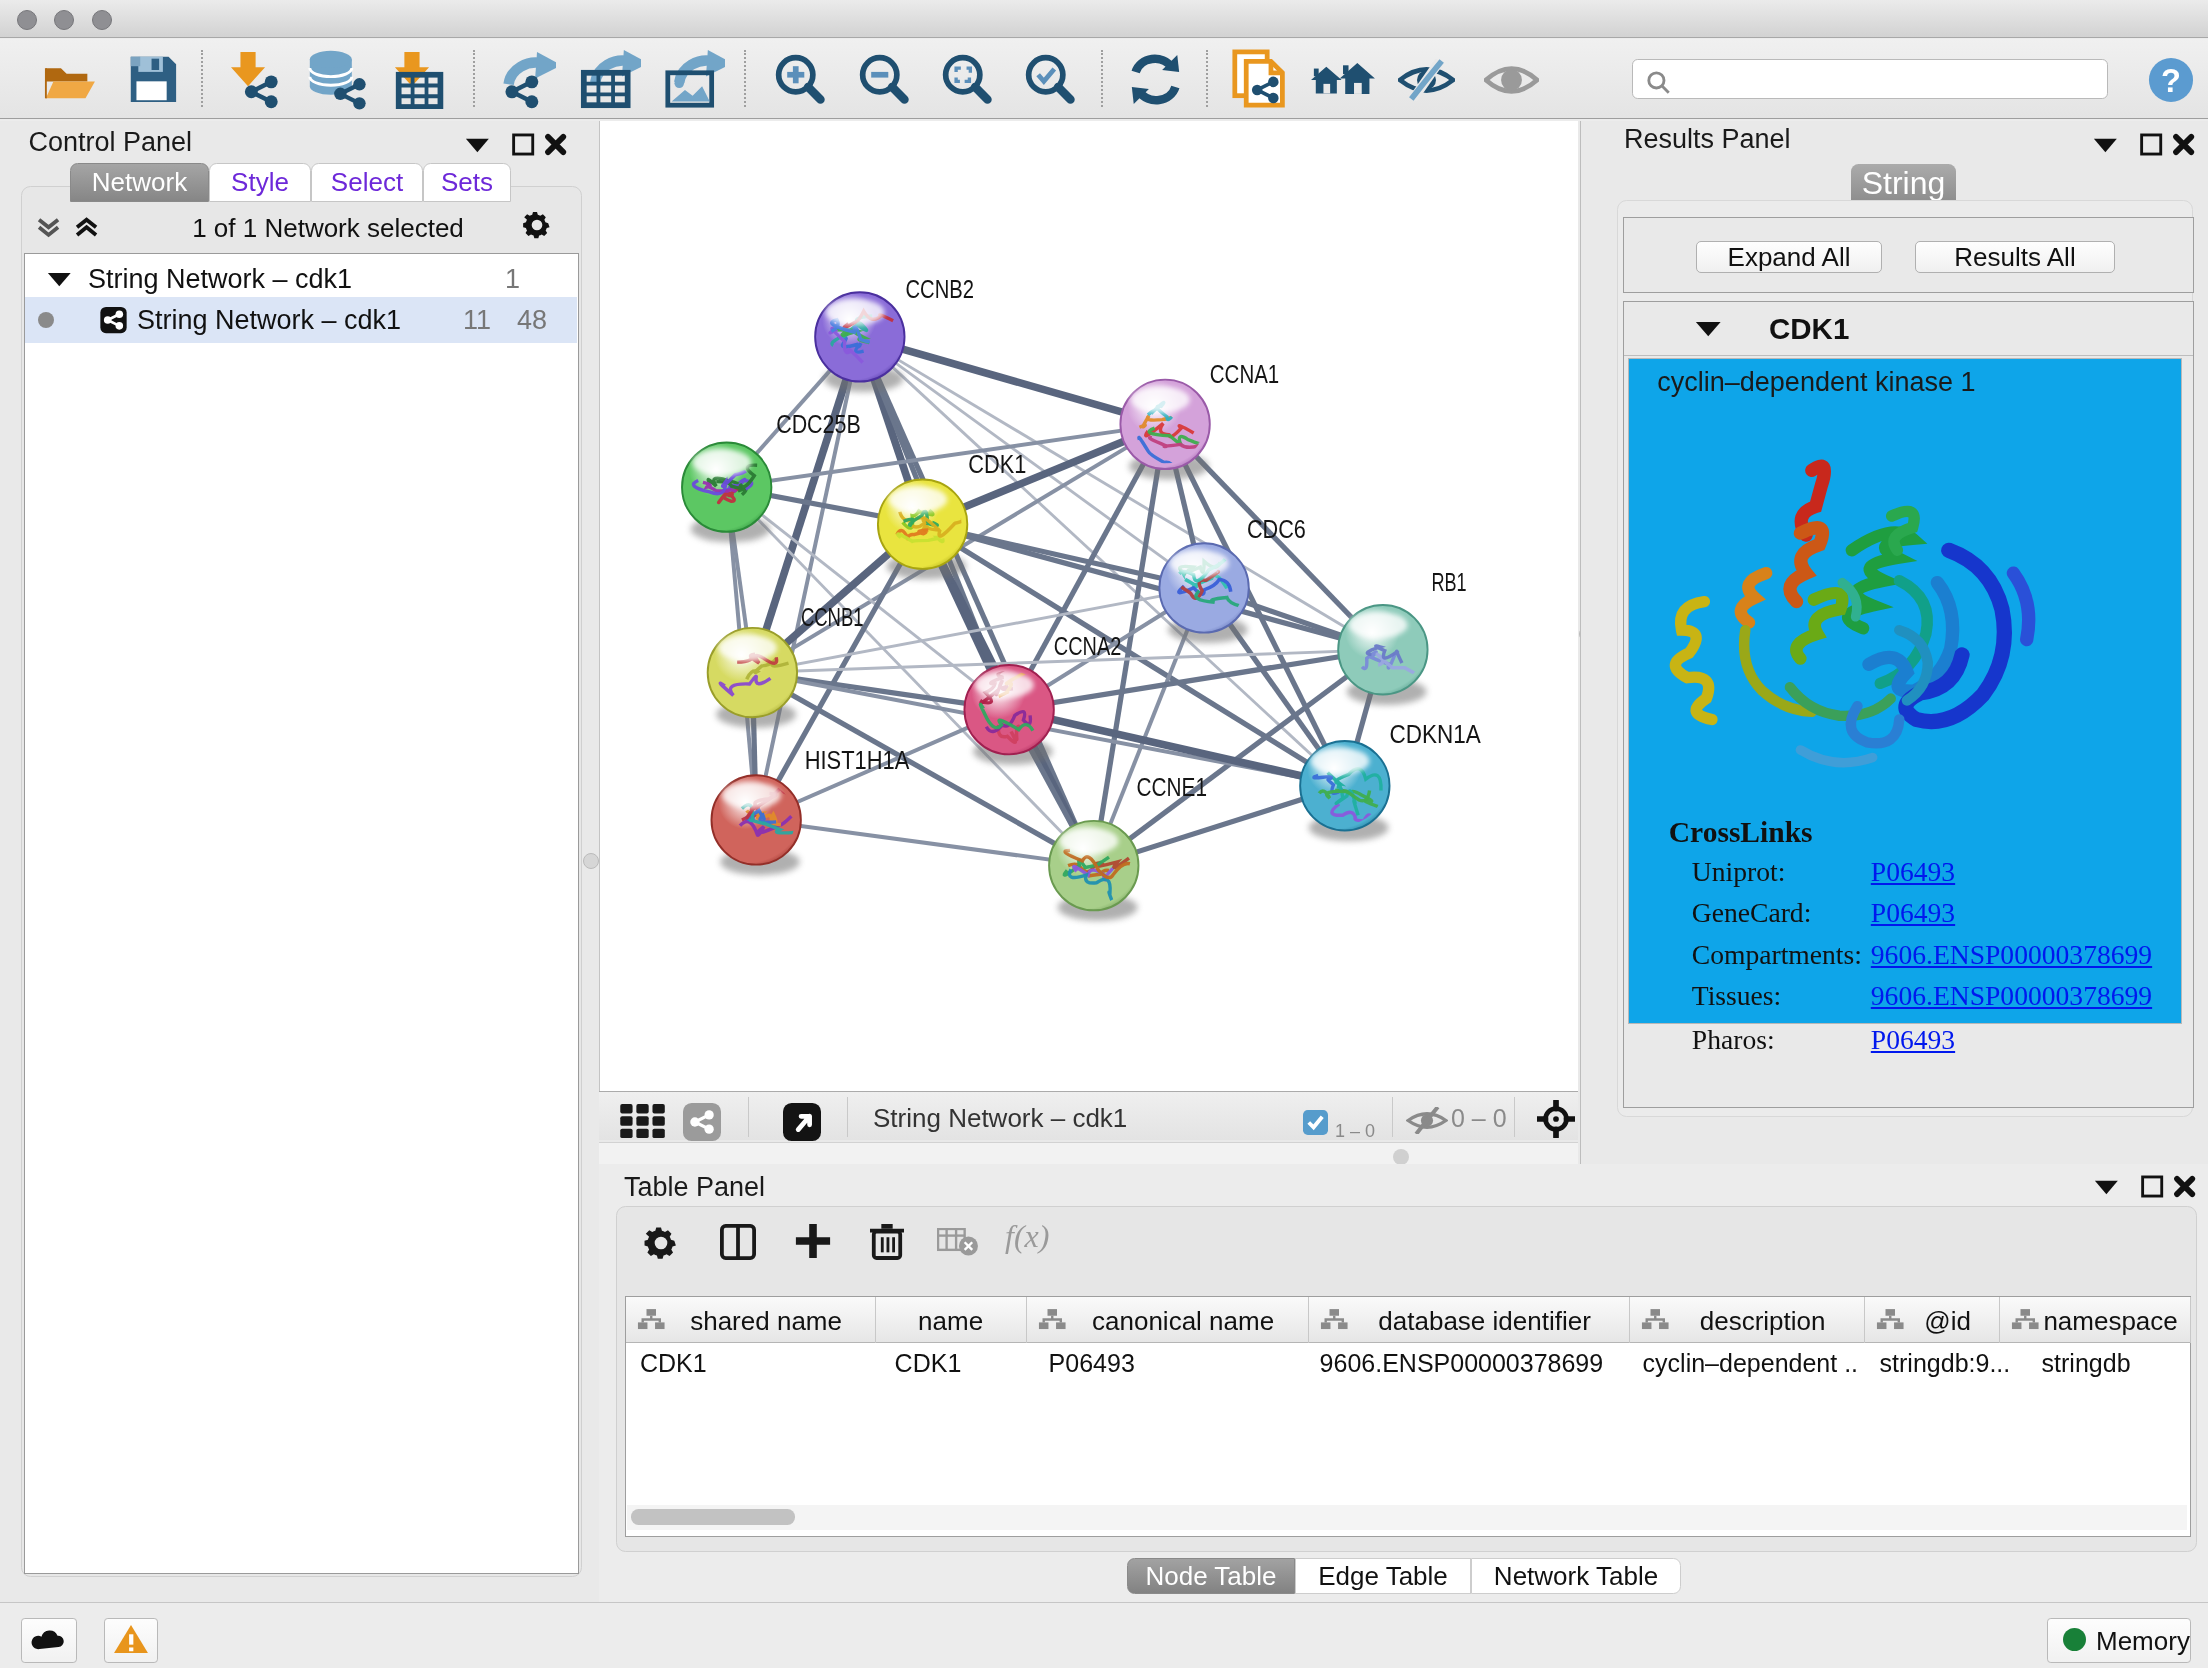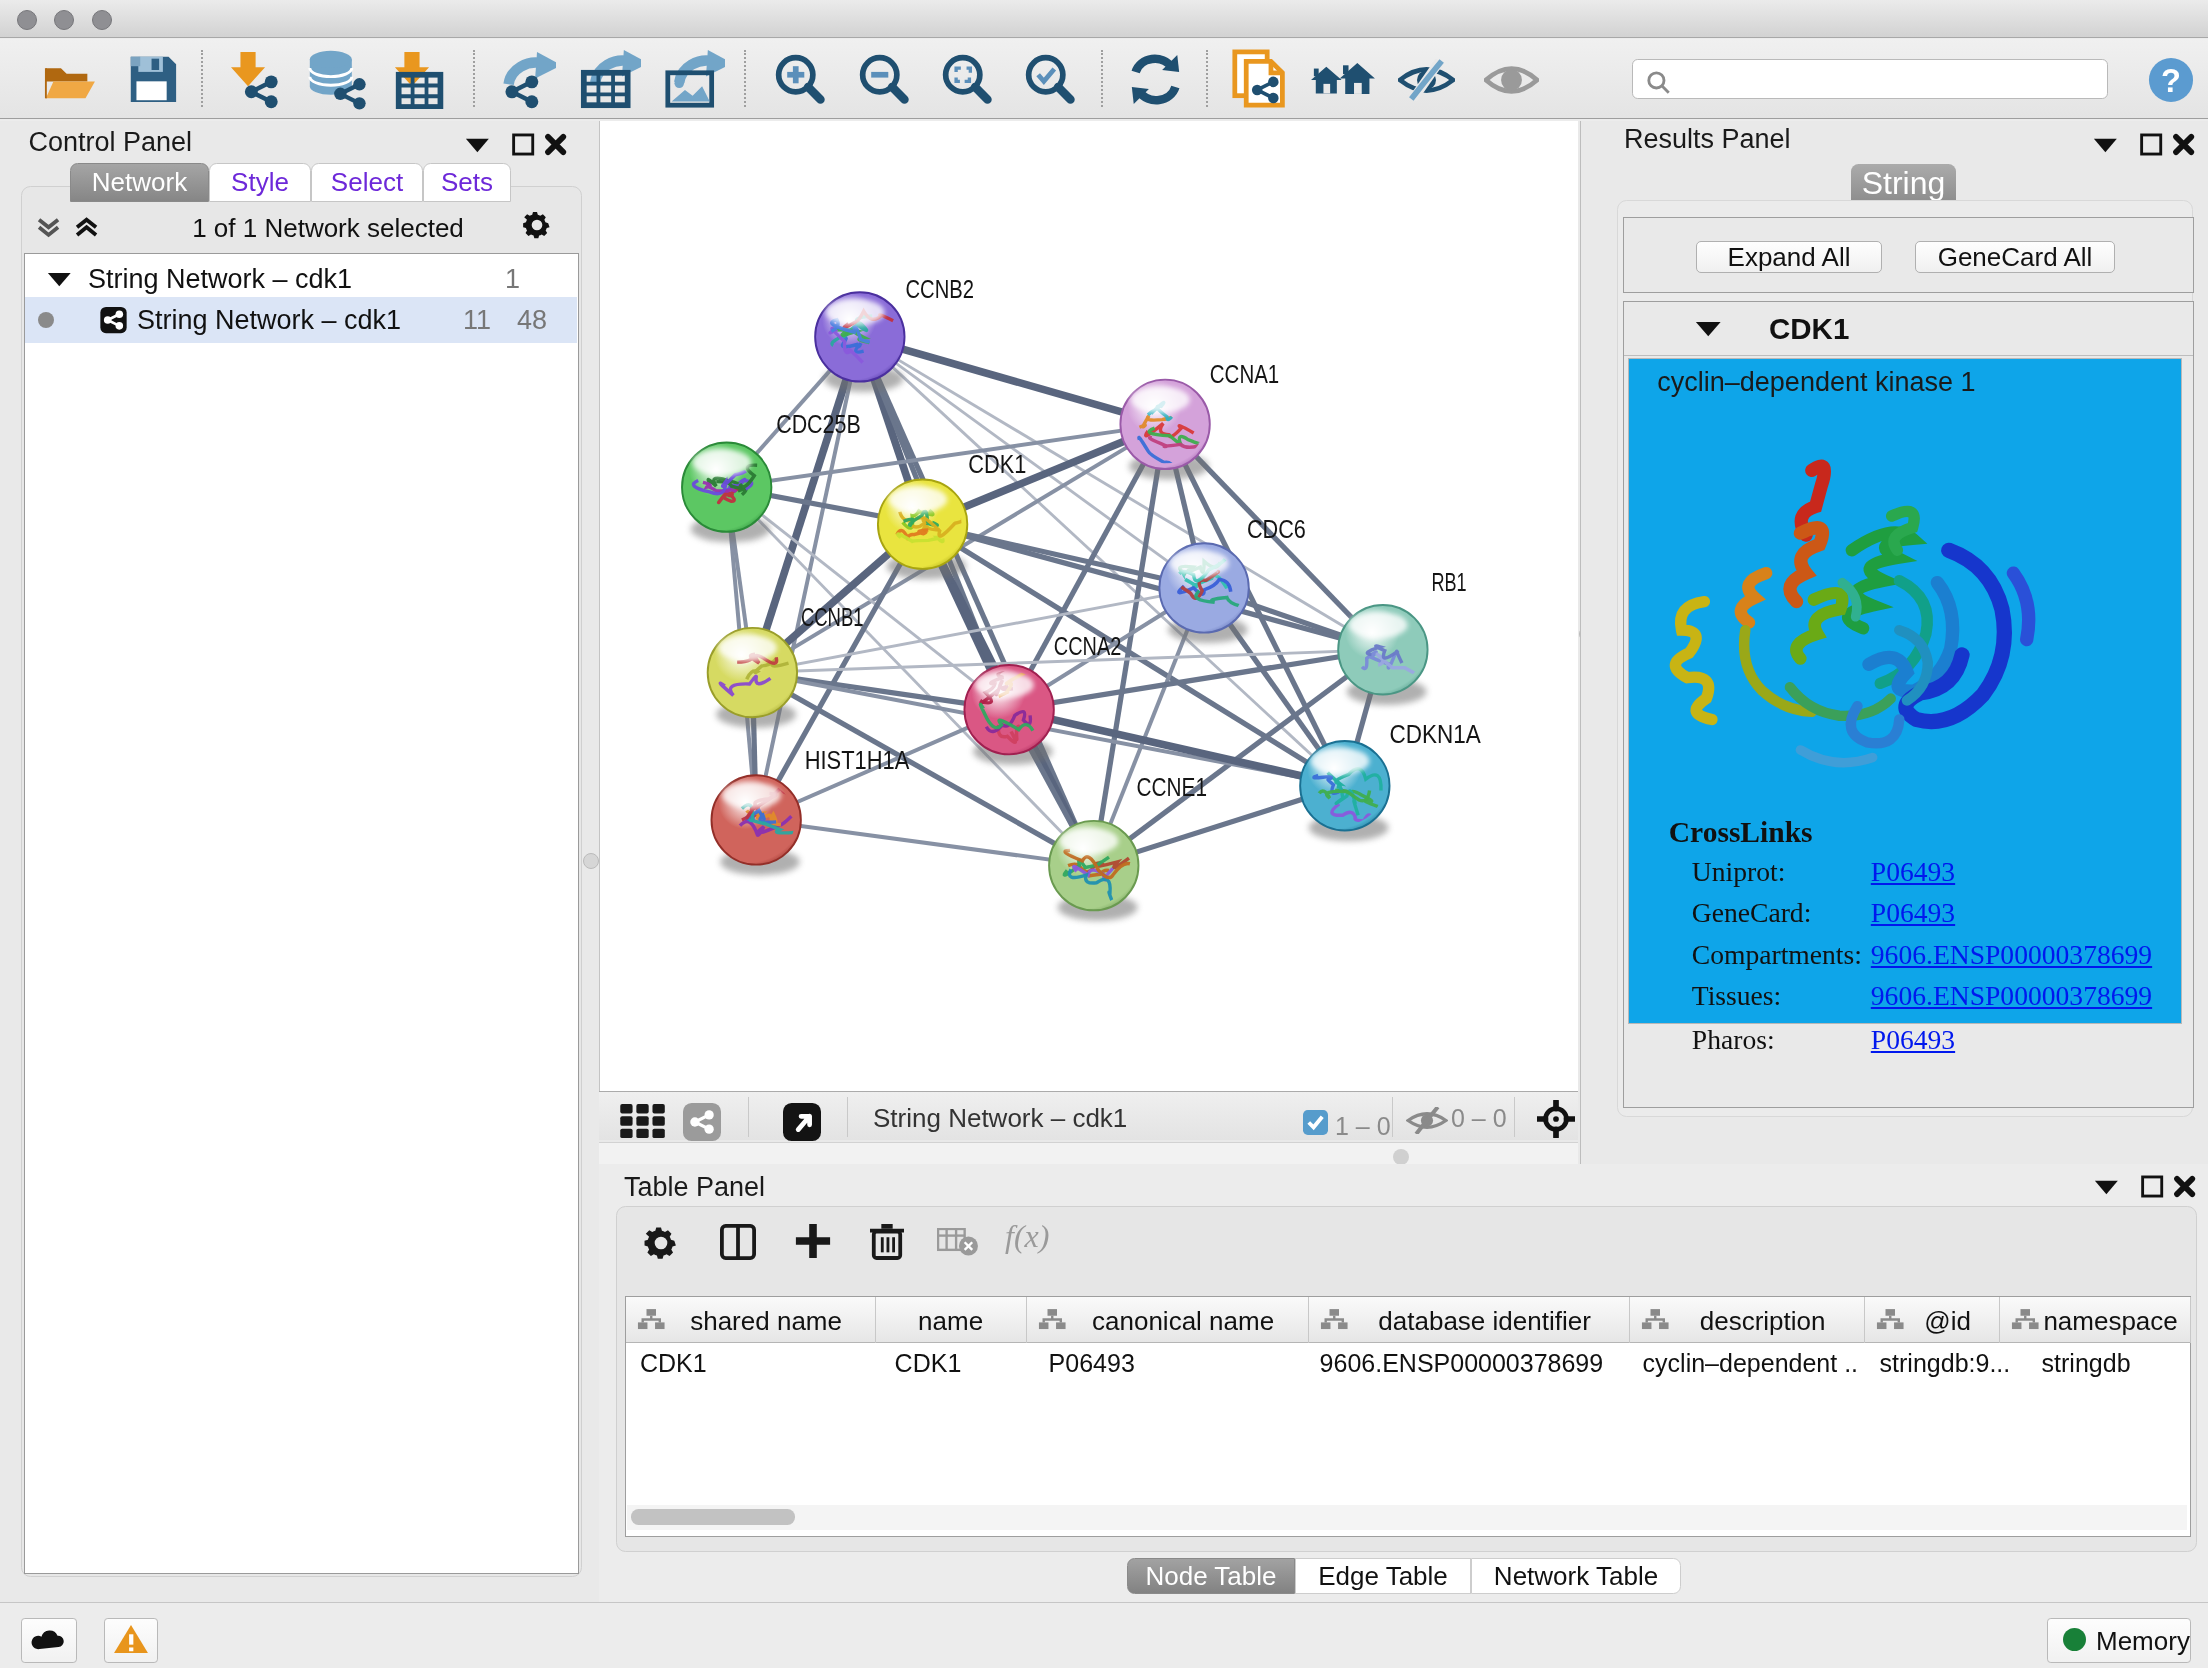--- a/index.html
+++ b/index.html
@@ -567,21 +567,21 @@
 <svg class="abs" style="left:184px;top:10.5px" width="38" height="38" viewBox="0 0 40 40">
         <rect width="40" height="40" rx="9" fill="#131313"></rect>
         <path d="M16 28 L28 14 M28 14 h-9 M28 14 v9" stroke="#fff" stroke-width="5" stroke-linecap="round"></path>
       </svg>
 <div class="ntsep" style="left:248px"></div>
 <div class="abs" style="left:274px;top:11.4px;font-size:26px;color:#333">String Network – cdk1</div>
 <svg class="abs" style="left:704px;top:18px" width="25" height="25" viewBox="0 0 26 26">
         <rect width="26" height="26" rx="5" fill="#569ccc"></rect>
         <path d="M6 13 l5 5 9-11" fill="none" stroke="#fff" stroke-width="4"></path>
       </svg>
-<div class="abs" style="left:736px;top:20px;font-size:25px;color:#8a8a8a">1 – 0</div>
+<div class="abs" style="left:736px;top:29px;font-size:18px;color:#8a8a8a">1 – 0</div>
 <div class="ntsep" style="left:793px"></div>
 <svg class="abs" style="left:807px;top:15px" width="42" height="27" viewBox="0 0 60 40">
         <path d="M2 20 Q30 0 58 20 Q30 40 2 20 z" fill="none" stroke="#8a8a8a" stroke-width="5"></path>
         <circle cx="30" cy="20" r="9" fill="#8a8a8a"></circle>
         <path d="M46 0 Q28 22 14 40" fill="none" stroke="#8a8a8a" stroke-width="6"></path>
       </svg>
 <div class="abs" style="left:852px;top:12.4px;font-size:25px;color:#8a8a8a">0 – 0</div>
 <div class="ntsep" style="left:915px"></div>
 <svg class="abs" style="left:938px;top:7.6px" width="38" height="38" viewBox="0 0 40 40">
         <circle cx="20" cy="20" r="11" fill="none" stroke="#111" stroke-width="5"></circle>
@@ -604,21 +604,21 @@
 <div class="abs" style="left:43px;top:2.9px;font-size:27px;color:#1a1a1a">Results Panel</div>
 <svg class="abs" style="left:511px;top:11.4px" width="105" height="25" viewBox="0 0 110 26">
         <path d="M2 7 h24 l-12 14 z" fill="#111"></path>
         <rect x="52" y="3" width="20" height="20" fill="none" stroke="#111" stroke-width="3"></rect>
         <path d="M88 5 l16 16 M104 5 l-16 16" stroke="#111" stroke-width="6" stroke-linecap="round"></path>
       </svg>
 <div id="stringtab">String</div>
 <div id="rp-outer"></div>
 <div class="abs" style="left:42px;top:96px;width:571px;height:76px;border:1.9px solid #9e9e9e;background:#e9e9e9">
   <div class="btn" style="left:72px;top:23px;width:186px;height:32px;line-height:30px">Expand All</div>
-  <div class="btn" style="left:291px;top:23px;width:200px;height:32px;line-height:30px">GeneCard All</div>
+  <div class="btn" style="left:291px;top:23px;width:200px;height:32px;line-height:30px">Results All</div>
 </div>
 <div class="abs" style="left:42px;top:180px;width:571px;height:807px;border:1.9px solid #9e9e9e;background:#e9e9e9">
   <div id="cdk1row">
     <svg class="abs" style="left:70px;top:17px" width="28.5" height="21" viewBox="0 0 30 22">
             <path d="M2 3 h26 l-13 15 z" fill="#111"></path>
           </svg>
     <div class="abs" style="left:145px;top:9.5px;font-size:29.5px;font-weight:bold;color:#111">CDK1</div>
   </div>
   <div id="cdk1content">
     <div class="abs" style="left:28.5px;top:7.6px;font-size:27px;color:#1a1a1a">cyclin–dependent kinase 1</div>

